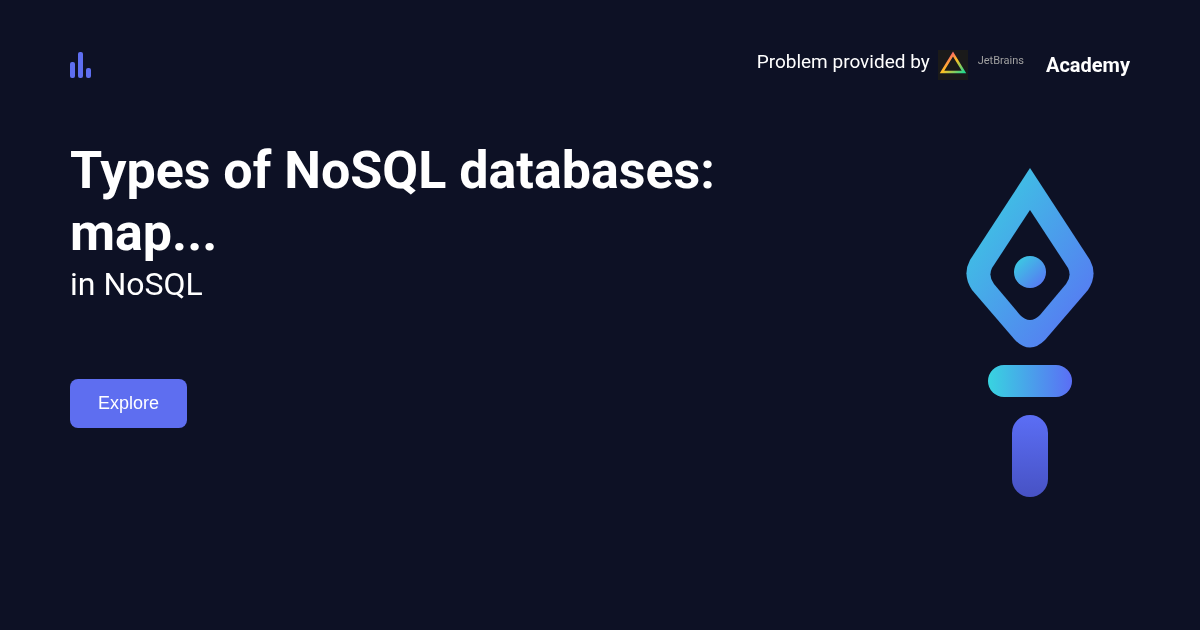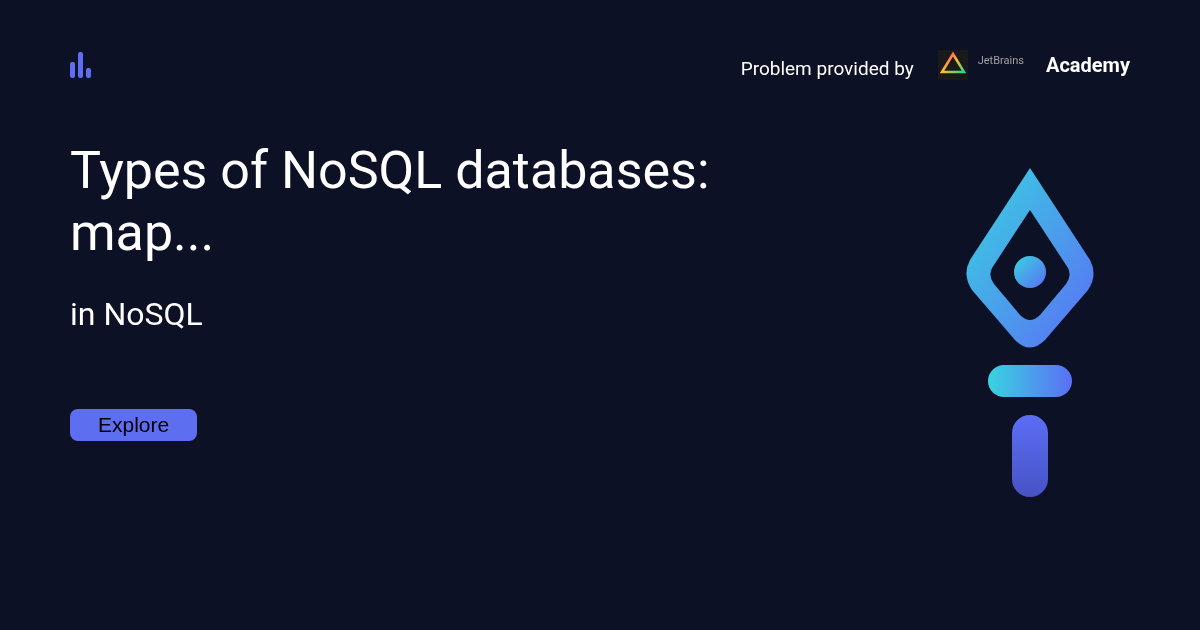--- a/index.html
+++ b/index.html
@@ -40,22 +40,22 @@
     .bar1 { height: 16px; background: #5e6ef0; }
     .bar2 { height: 26px; background: #5e6ef0; }
     .bar3 { height: 10px; background: #5e6ef0; }
     .brand-name {
       font-size: 26px;
       font-weight: 600;
       color: #ffffff;
     }
     .provider {
       display: flex;
-      align-items: flex-end;
-      gap: 24px;
+      align-items: flex-start;
+      gap: 8px;
     }
     .provider-text {
       font-size: 19px;
       color: #ffffff;
     }
     .academy {
       display: flex;
       align-items: center;
       gap: 10px;
     }
@@ -82,37 +82,36 @@
     .main {
       padding: 60px 70px 0 70px;
       display: flex;
       justify-content: space-between;
     }
     .content {
       max-width: 720px;
     }
     .title {
       font-size: 52px;
-      font-weight: 400;
+      font-weight: 700;
       line-height: 1.2;
-      margin-bottom: 30px;
       color: #ffffff;
     }
     .subtitle {
       font-size: 32px;
       color: #ffffff;
       margin-bottom: 76px;
     }
     .explore-btn {
       background: #5e6ef0;
-      color: #000000;
+      color: #ffffff;
       border: none;
       border-radius: 8px;
-      padding: 4px 28px;
-      font-size: 21px;
+      padding: 14px 28px;
+      font-size: 18px;
       font-weight: 500;
       cursor: pointer;
     }
     .graphic {
       position: absolute;
       right: 90px;
       top: 160px;
       width: 160px;
       height: 340px;
       display: flex;

